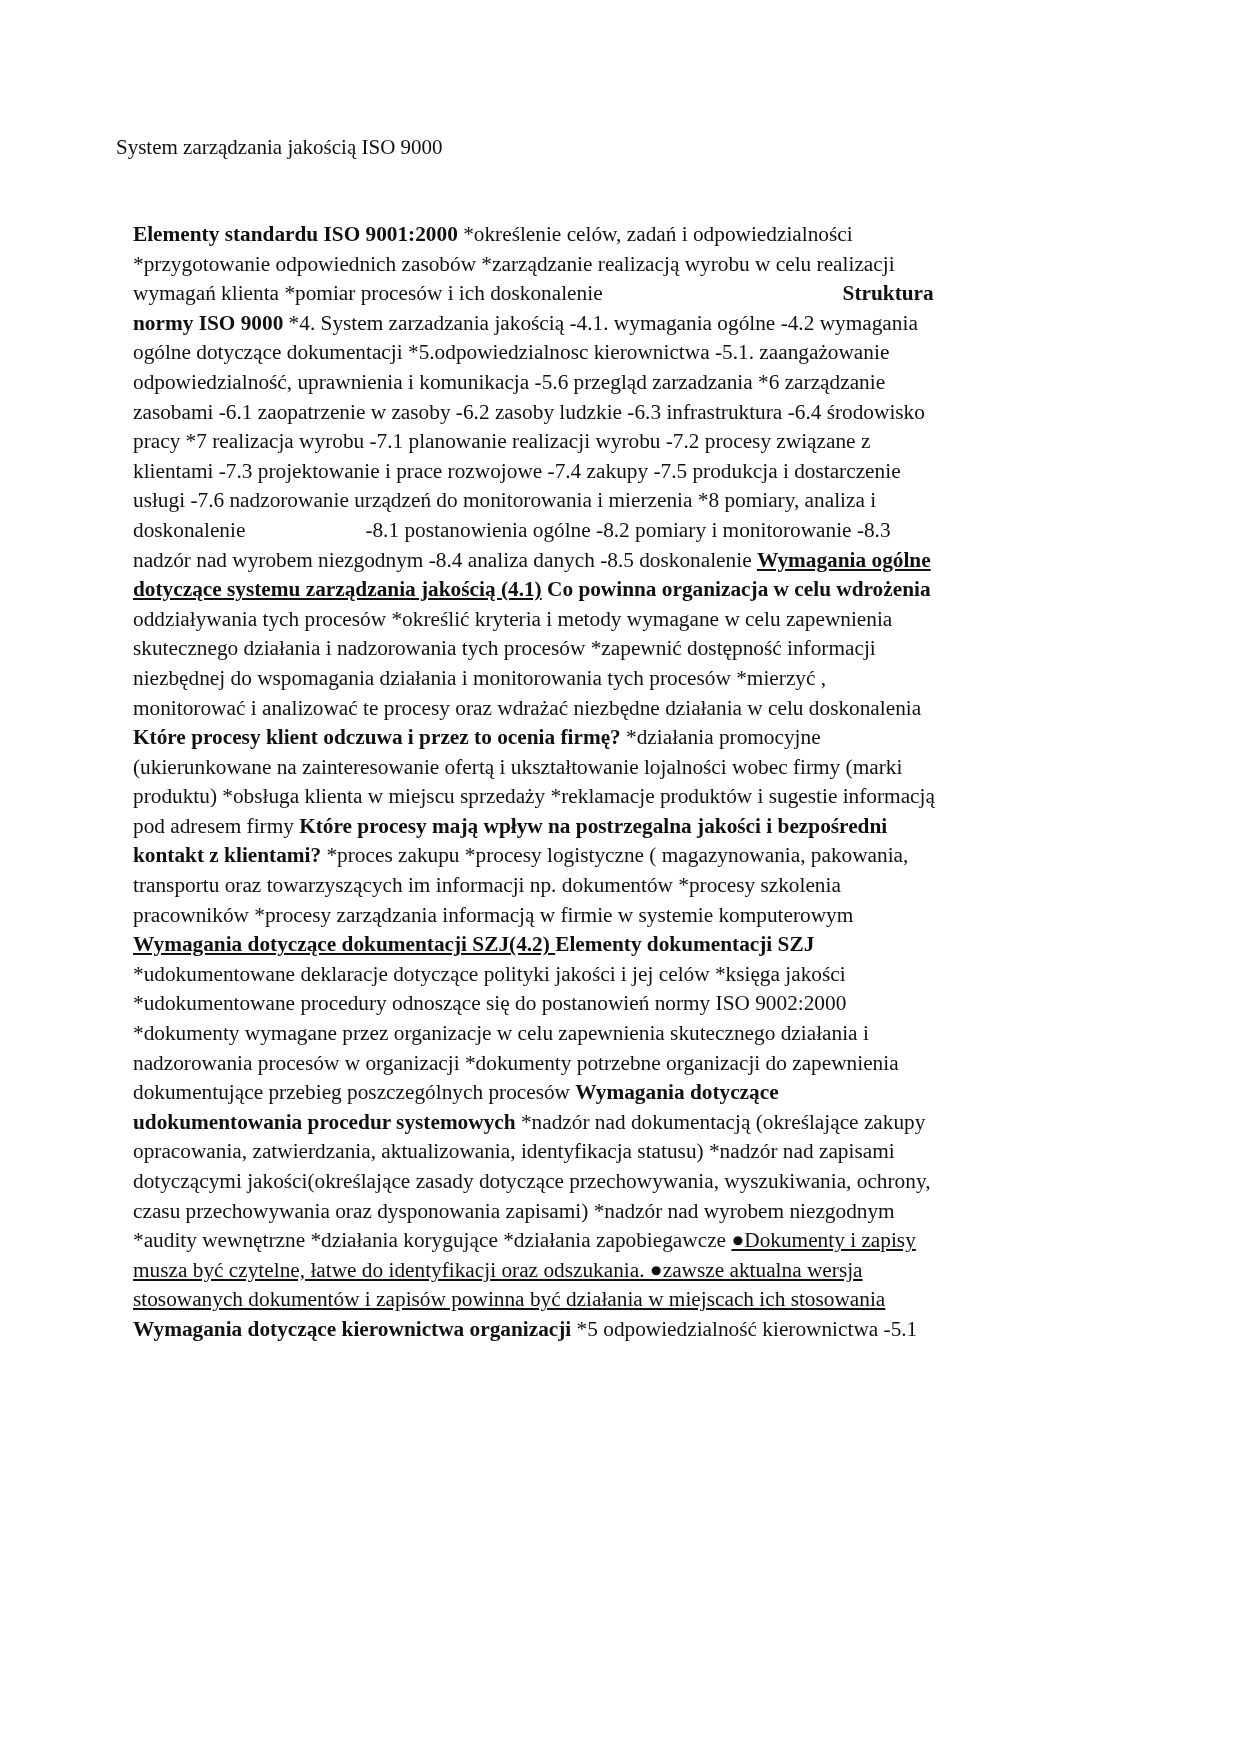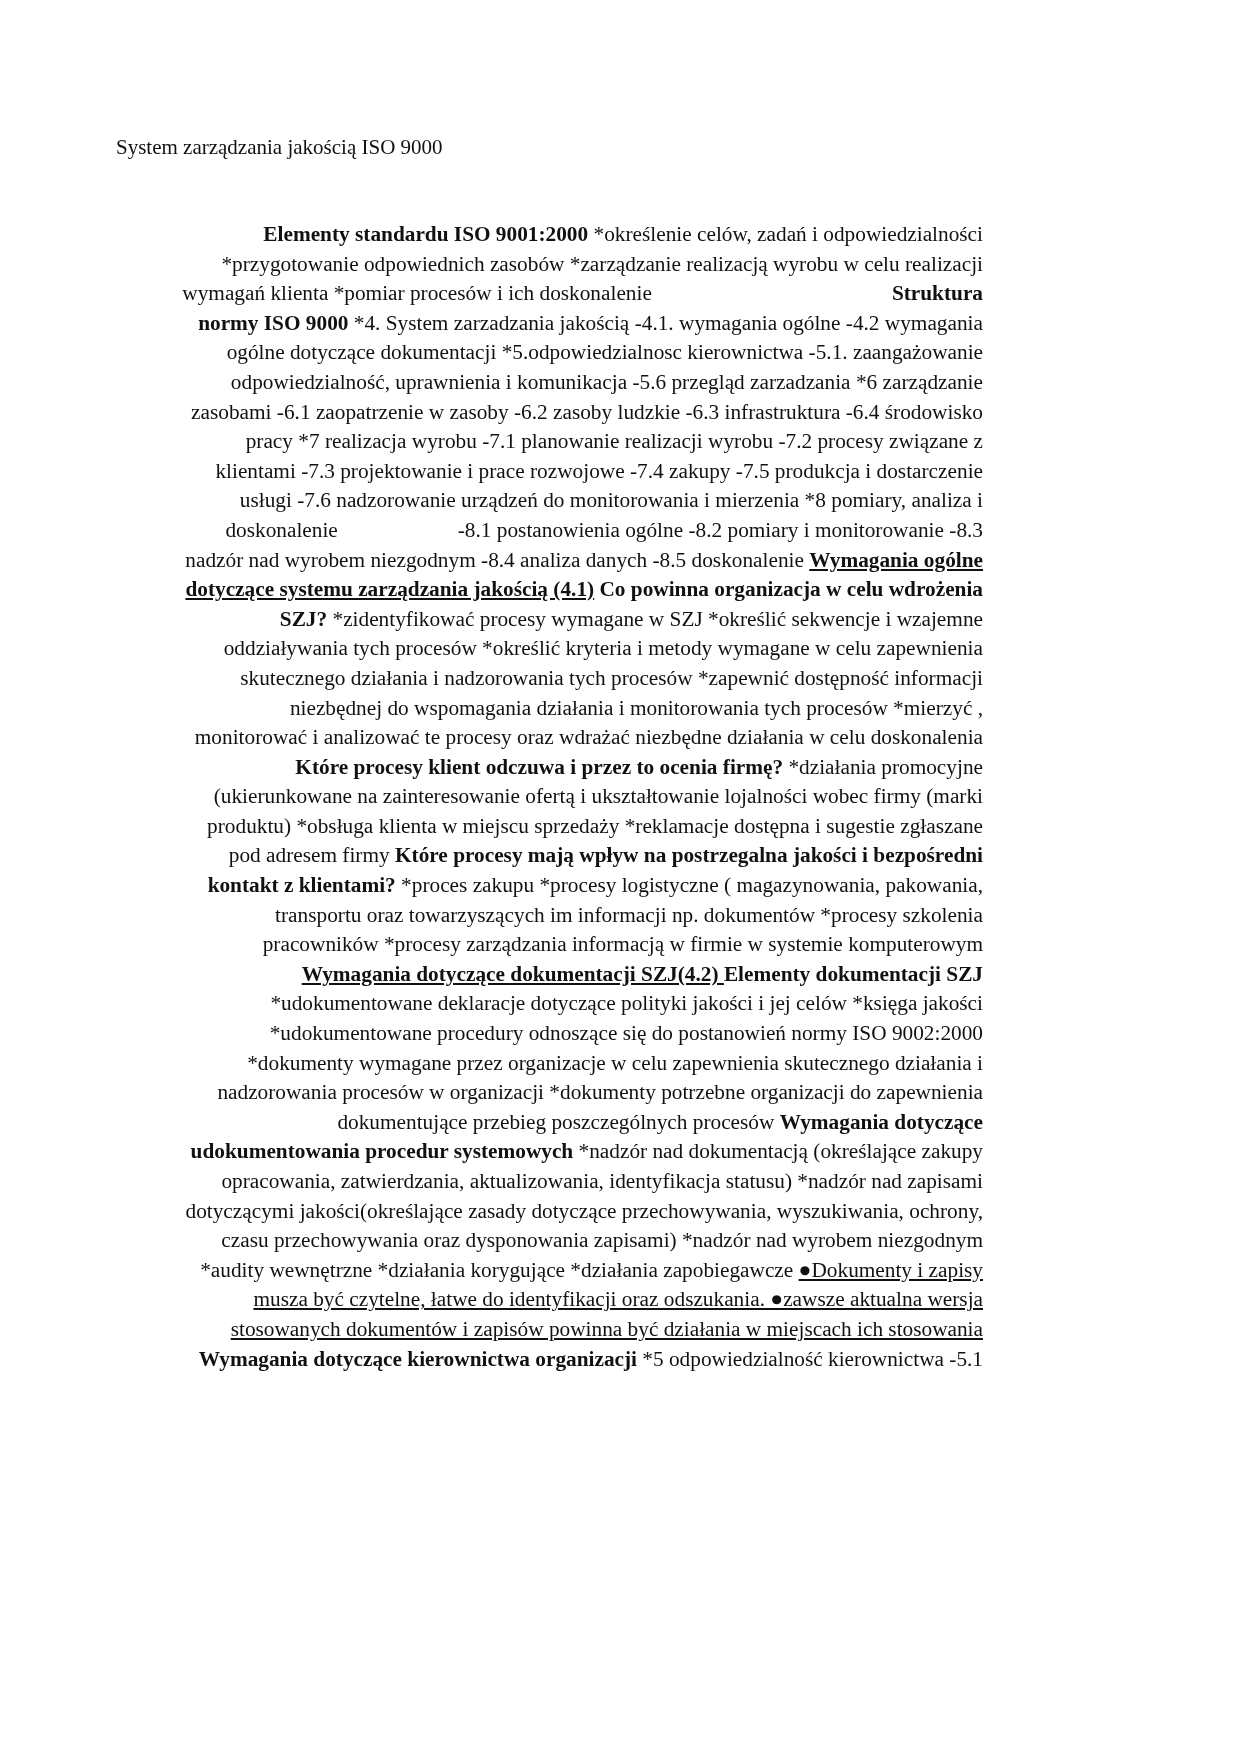--- a/index.html
+++ b/index.html
@@ -1,19 +1,19 @@
 <!DOCTYPE html>
 <html><head>
 <meta charset="utf-8">
 <style>
   html, body { margin: 0; padding: 0; background: #ffffff; }
   body { width: 1240px; height: 1754px; position: relative; overflow: hidden;
          font-family: "Liberation Serif", "DejaVu Serif", serif; color: #111; }
   .title { position: absolute; left: 116px; top: 135px; font-size: 21px; white-space: nowrap; }
-  .body { position: absolute; left: 133px; top: 220px; width: 850px; font-size: 21.3px; text-align: right; }
+  .body { position: absolute; left: 133px; top: 220px; width: 850px; font-size: 21.3px; }
   .line { height: 29.6px; line-height: 29.6px; white-space: nowrap; }
   .b { font-weight: bold; }
   .u { text-decoration: underline; }
   .gap { display: inline-block; }
 </style>
 </head>
 <body>
 
 <div class="title">System zarządzania jakością ISO 9000</div>
 <div class="body" id="doc-body">
@@ -23,28 +23,27 @@
     <div class="line"><span class="b">normy ISO 9000</span><span class=""> *4. System zarzadzania jakością -4.1. wymagania ogólne -4.2 wymagania</span></div>
     <div class="line"><span class="">ogólne dotyczące dokumentacji *5.odpowiedzialnosc kierownictwa -5.1. zaangażowanie</span></div>
     <div class="line"><span class="">odpowiedzialność, uprawnienia i komunikacja -5.6 przegląd zarzadzania *6 zarządzanie</span></div>
     <div class="line"><span class="">zasobami -6.1 zaopatrzenie w zasoby -6.2 zasoby ludzkie -6.3 infrastruktura -6.4 środowisko</span></div>
     <div class="line"><span class="">pracy *7 realizacja wyrobu -7.1 planowanie realizacji wyrobu -7.2 procesy związane z</span></div>
     <div class="line"><span class="">klientami -7.3 projektowanie i prace rozwojowe -7.4 zakupy -7.5 produkcja i dostarczenie</span></div>
     <div class="line"><span class="">usługi -7.6 nadzorowanie urządzeń do monitorowania i mierzenia *8 pomiary, analiza i</span></div>
     <div class="line"><span class="">doskonalenie</span><span class="gap" style="width: 120px;"></span><span class="">-8.1 postanowienia ogólne -8.2 pomiary i monitorowanie -8.3</span></div>
     <div class="line"><span class="">nadzór nad wyrobem niezgodnym -8.4 analiza danych -8.5 doskonalenie </span><span class="b u">Wymagania ogólne </span></div>
     <div class="line"><span class="b u">dotyczące systemu zarządzania jakością (4.1)</span><span class="b"> Co powinna organizacja w celu wdrożenia</span></div>
-    <div class="line"><span class="b">SZJ?</span><span class=""> *zidentyfikować procesy wymagane w SZJ *określić sekwencje i wzajemne</span></div>
     <div class="line"><span class="">oddziaływania tych procesów *określić kryteria i metody wymagane w celu zapewnienia</span></div>
     <div class="line"><span class="">skutecznego działania i nadzorowania tych procesów *zapewnić dostępność informacji</span></div>
     <div class="line"><span class="">niezbędnej do wspomagania działania i monitorowania tych procesów *mierzyć ,</span></div>
     <div class="line"><span class="">monitorować i analizować te procesy oraz wdrażać niezbędne działania w celu doskonalenia</span></div>
     <div class="line"><span class="b">Które procesy klient odczuwa i przez to ocenia firmę?</span><span class=""> *działania promocyjne</span></div>
     <div class="line"><span class="">(ukierunkowane na zainteresowanie ofertą i ukształtowanie lojalności wobec firmy (marki</span></div>
-    <div class="line"><span class="">produktu) *obsługa klienta w miejscu sprzedaży *reklamacje dostępna i sugestie zgłaszane</span></div>
+    <div class="line"><span class="">produktu) *obsługa klienta w miejscu sprzedaży *reklamacje produktów i sugestie informacją</span></div>
     <div class="line"><span class="">pod adresem firmy </span><span class="b">Które procesy mają wpływ na postrzegalna jakości i bezpośredni</span></div>
     <div class="line"><span class="b">kontakt z klientami?</span><span class=""> *proces zakupu *procesy logistyczne ( magazynowania, pakowania,</span></div>
     <div class="line"><span class="">transportu oraz towarzyszących im informacji np. dokumentów *procesy szkolenia</span></div>
     <div class="line"><span class="">pracowników *procesy zarządzania informacją w firmie w systemie komputerowym</span></div>
     <div class="line"><span class="b u">Wymagania dotyczące dokumentacji SZJ(4.2) </span><span class="b">Elementy dokumentacji SZJ</span></div>
     <div class="line"><span class="">*udokumentowane deklaracje dotyczące polityki jakości i jej celów *księga jakości</span></div>
     <div class="line"><span class="">*udokumentowane procedury odnoszące się do postanowień normy ISO 9002:2000</span></div>
     <div class="line"><span class="">*dokumenty wymagane przez organizacje w celu zapewnienia skutecznego działania i</span></div>
     <div class="line"><span class="">nadzorowania procesów w organizacji *dokumenty potrzebne organizacji do zapewnienia</span></div>
     <div class="line"><span class="">dokumentujące przebieg poszczególnych procesów </span><span class="b">Wymagania dotyczące</span></div>

